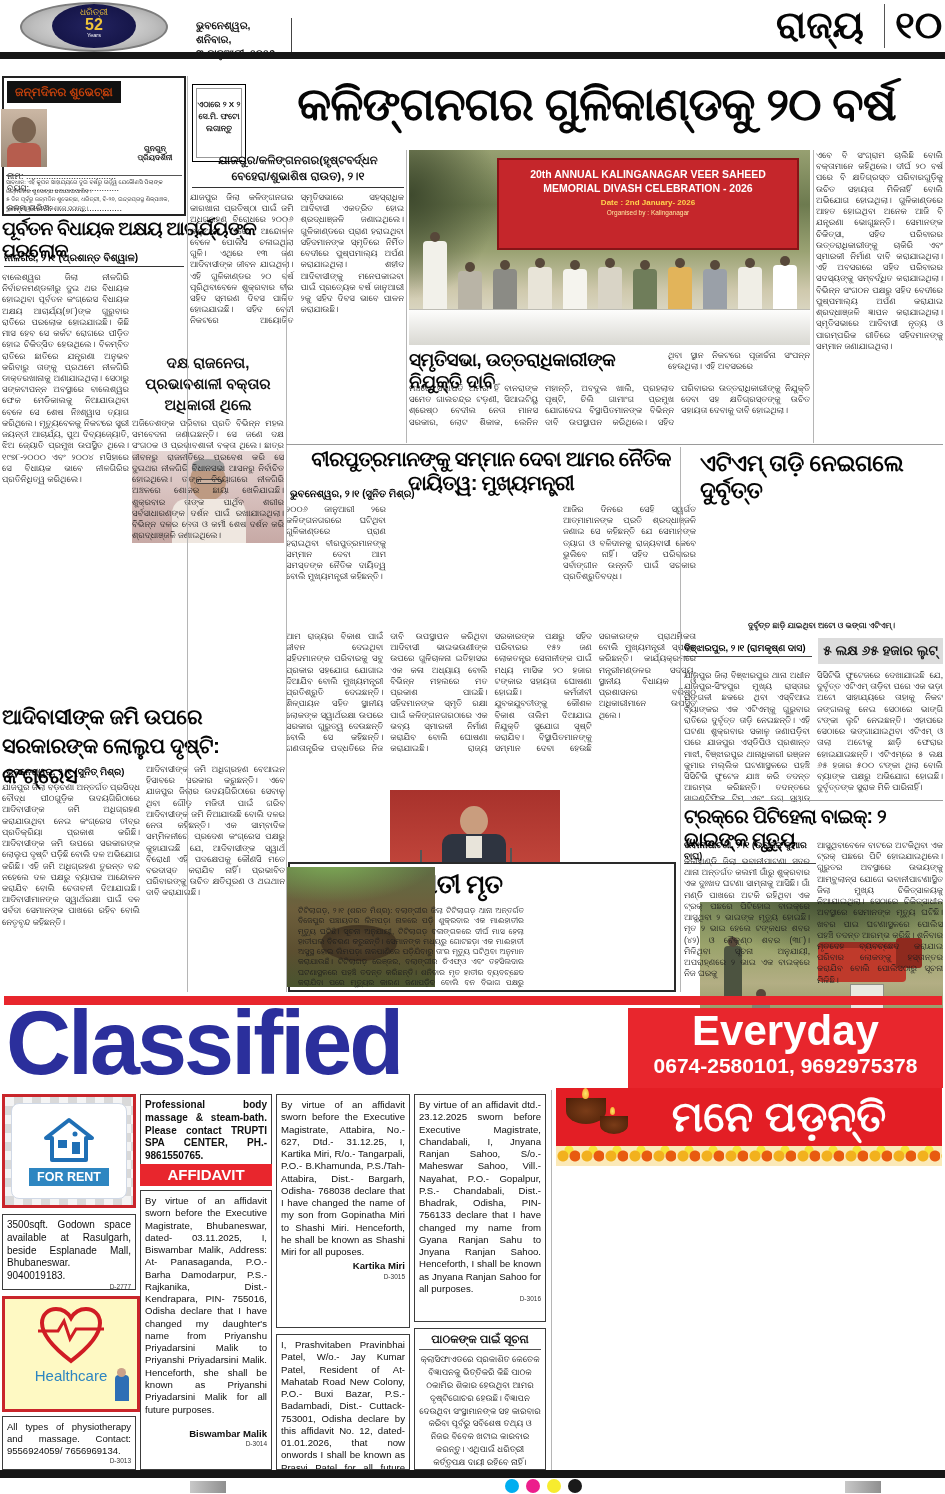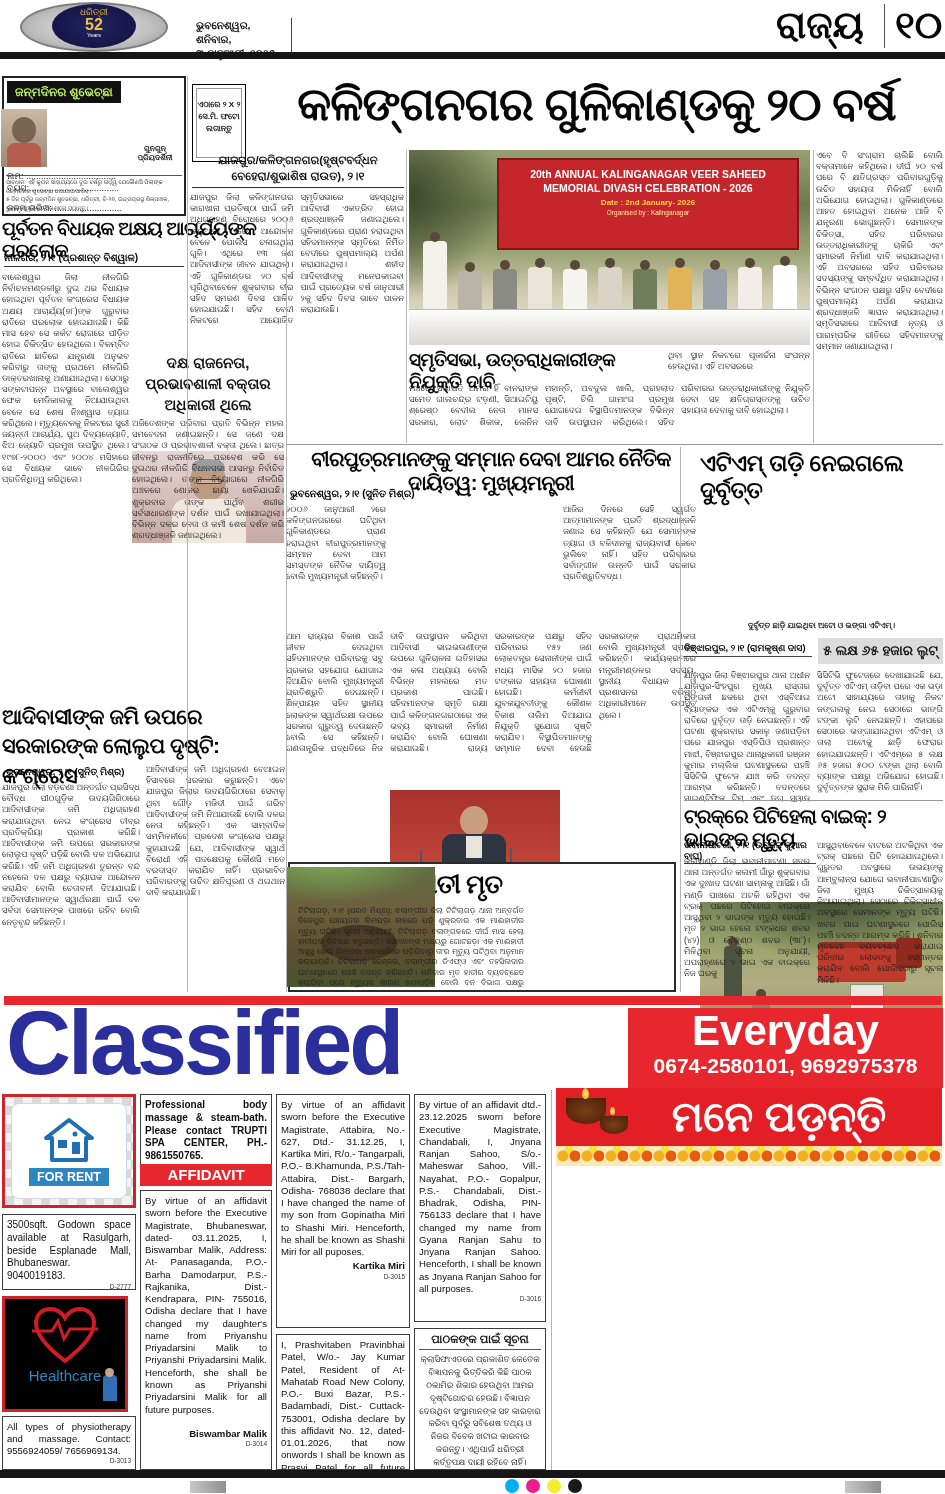--- a/index.html
+++ b/index.html
@@ -48,21 +48,21 @@
     </div>
   </div>
 </div>
 <div class="abs pre b" style="left:196px;top:18px;width:96px;height:34px;font-size:10.5px;line-height:1.35;border-right:1px solid #444;padding-right:6px">ଭୁବନେଶ୍ୱର, ଶନିବାର,
 ୩ ଜାନୁଆରୀ, ୨୦୨୬</div>
 <div class="abs headline" style="left:776px;top:4px;font-size:38px">ରାଜ୍ୟ</div>
 <div class="abs headline" style="left:884px;top:4px;font-size:38px;border-left:1px solid #555;padding-left:10px">୧୦</div>
 <div class="abs blackbar" style="left:0;top:52px;width:945px;height:7px"></div>
 
 <div class="abs" style="left:2px;top:76px;width:184px;height:140px;border:2px solid #222;padding:3px">
-  <div style="background:#111;color:#bef264;width:114px;height:22px;font-weight:bold;font-size:12px;text-align:center;line-height:22px">ଜନ୍ମଦିନର ଶୁଭେଚ୍ଛା</div>
+  <div style="background:#111;color:#c2410c;width:114px;height:22px;font-weight:bold;font-size:12px;text-align:center;line-height:22px">ଜନ୍ମଦିନର ଶୁଭେଚ୍ଛା</div>
   <div class="abs ph" style="right:6px;top:6px;width:46px;height:58px;background:linear-gradient(180deg,#cbb7a4,#9b8a78)">
     <div class="abs" style="left:11px;top:8px;width:24px;height:26px;border-radius:50%;background:#7a6350"></div>
     <div class="abs" style="left:6px;top:34px;width:34px;height:24px;border-radius:8px 8px 0 0;background:#b65d4e"></div>
   </div>
   <div class="abs pre b c" style="right:0;top:66px;width:58px;font-size:7.5px;line-height:1.2">ଗୁନଗୁନ୍
 ପ୍ରିୟଦର୍ଶିନୀ</div>
   <div style="font-size:9px;margin-top:10px;width:120px">ନାମ: ....................................</div>
   <div style="font-size:9px;margin-top:1px;width:120px">ବୟସ:....................................</div>
   <div style="font-size:9px;margin-top:9px;width:130px">ଜନ୍ମ ତାରିଖ: ...........................</div>
   <div class="abs pre" style="left:2px;right:2px;bottom:2px;font-size:5.8px;line-height:1.45;border-top:1px solid #555;padding-top:2px;color:#222">ସାବଧାନ: ଏହି କୁପନ ସାହାଯ୍ୟରେ ଦୁଇ ବର୍ଷରୁ ଊର୍ଦ୍ଧ୍ୱ ଯେକୌଣସି ପିଲାଙ୍କ ଜନ୍ମଦିନର ଶୁଭେଚ୍ଛା ଛପାଯାଇପାରିବ।
@@ -195,21 +195,21 @@
       <rect x="16" y="24" width="9" height="8" fill="#1f6fb5"></rect>
       <circle cx="33" cy="18" r="2.5" fill="#1f6fb5"></circle>
     </svg>
     <div style="background:#2e86c1;color:#fff;font-weight:bold;font-size:12.5px;padding:2px 8px;margin-top:4px">FOR RENT</div>
   </div>
 </div>
 <div class="abs aff" style="left:2px;top:1214px;width:134px;height:76px;font-size:10px">
   <span>3500sqft. Godown space available at Rasulgarh, beside Esplanade Mall, Bhubaneswar. 9040019183.</span>
   <div class="adno">D-2777</div>
 </div>
-<div class="abs" style="left:2px;top:1296px;width:126px;height:116px;border:3px solid #c9252b;background:#000000;padding:4px">
+<div class="abs" style="left:2px;top:1296px;width:138px;height:116px;border:3px solid #c9252b;background:#fef9c3;padding:4px">
   <svg width="70" height="62" viewBox="0 0 70 62" style="display:block;margin:2px auto 0">
     <path d="M35 56 C14 40 6 28 6 18 C6 9 13 4 20 4 C27 4 32 8 35 13 C38 8 43 4 50 4 C57 4 64 9 64 18 C64 28 56 40 35 56 Z" fill="none" stroke="#d01c24" stroke-width="4"></path>
     <polyline points="2,26 22,26 28,16 34,34 40,24 68,24" fill="none" stroke="#d01c24" stroke-width="3"></polyline>
   </svg>
   <div style="color:#2e86c1;font-size:15px;text-align:center">Healthcare</div>
   <div class="abs" style="right:8px;bottom:8px;width:14px;height:26px;background:#2e6fb5;border-radius:4px 4px 0 0"></div>
   <div class="abs" style="right:11px;bottom:32px;width:9px;height:9px;border-radius:50%;background:#caa189"></div>
 </div>
 <div class="abs aff" style="left:2px;top:1416px;width:134px;height:54px;font-size:9.5px">
   <span>All types of physiotherapy and massage. Contact: 9556924059/ 7656969134.</span>

